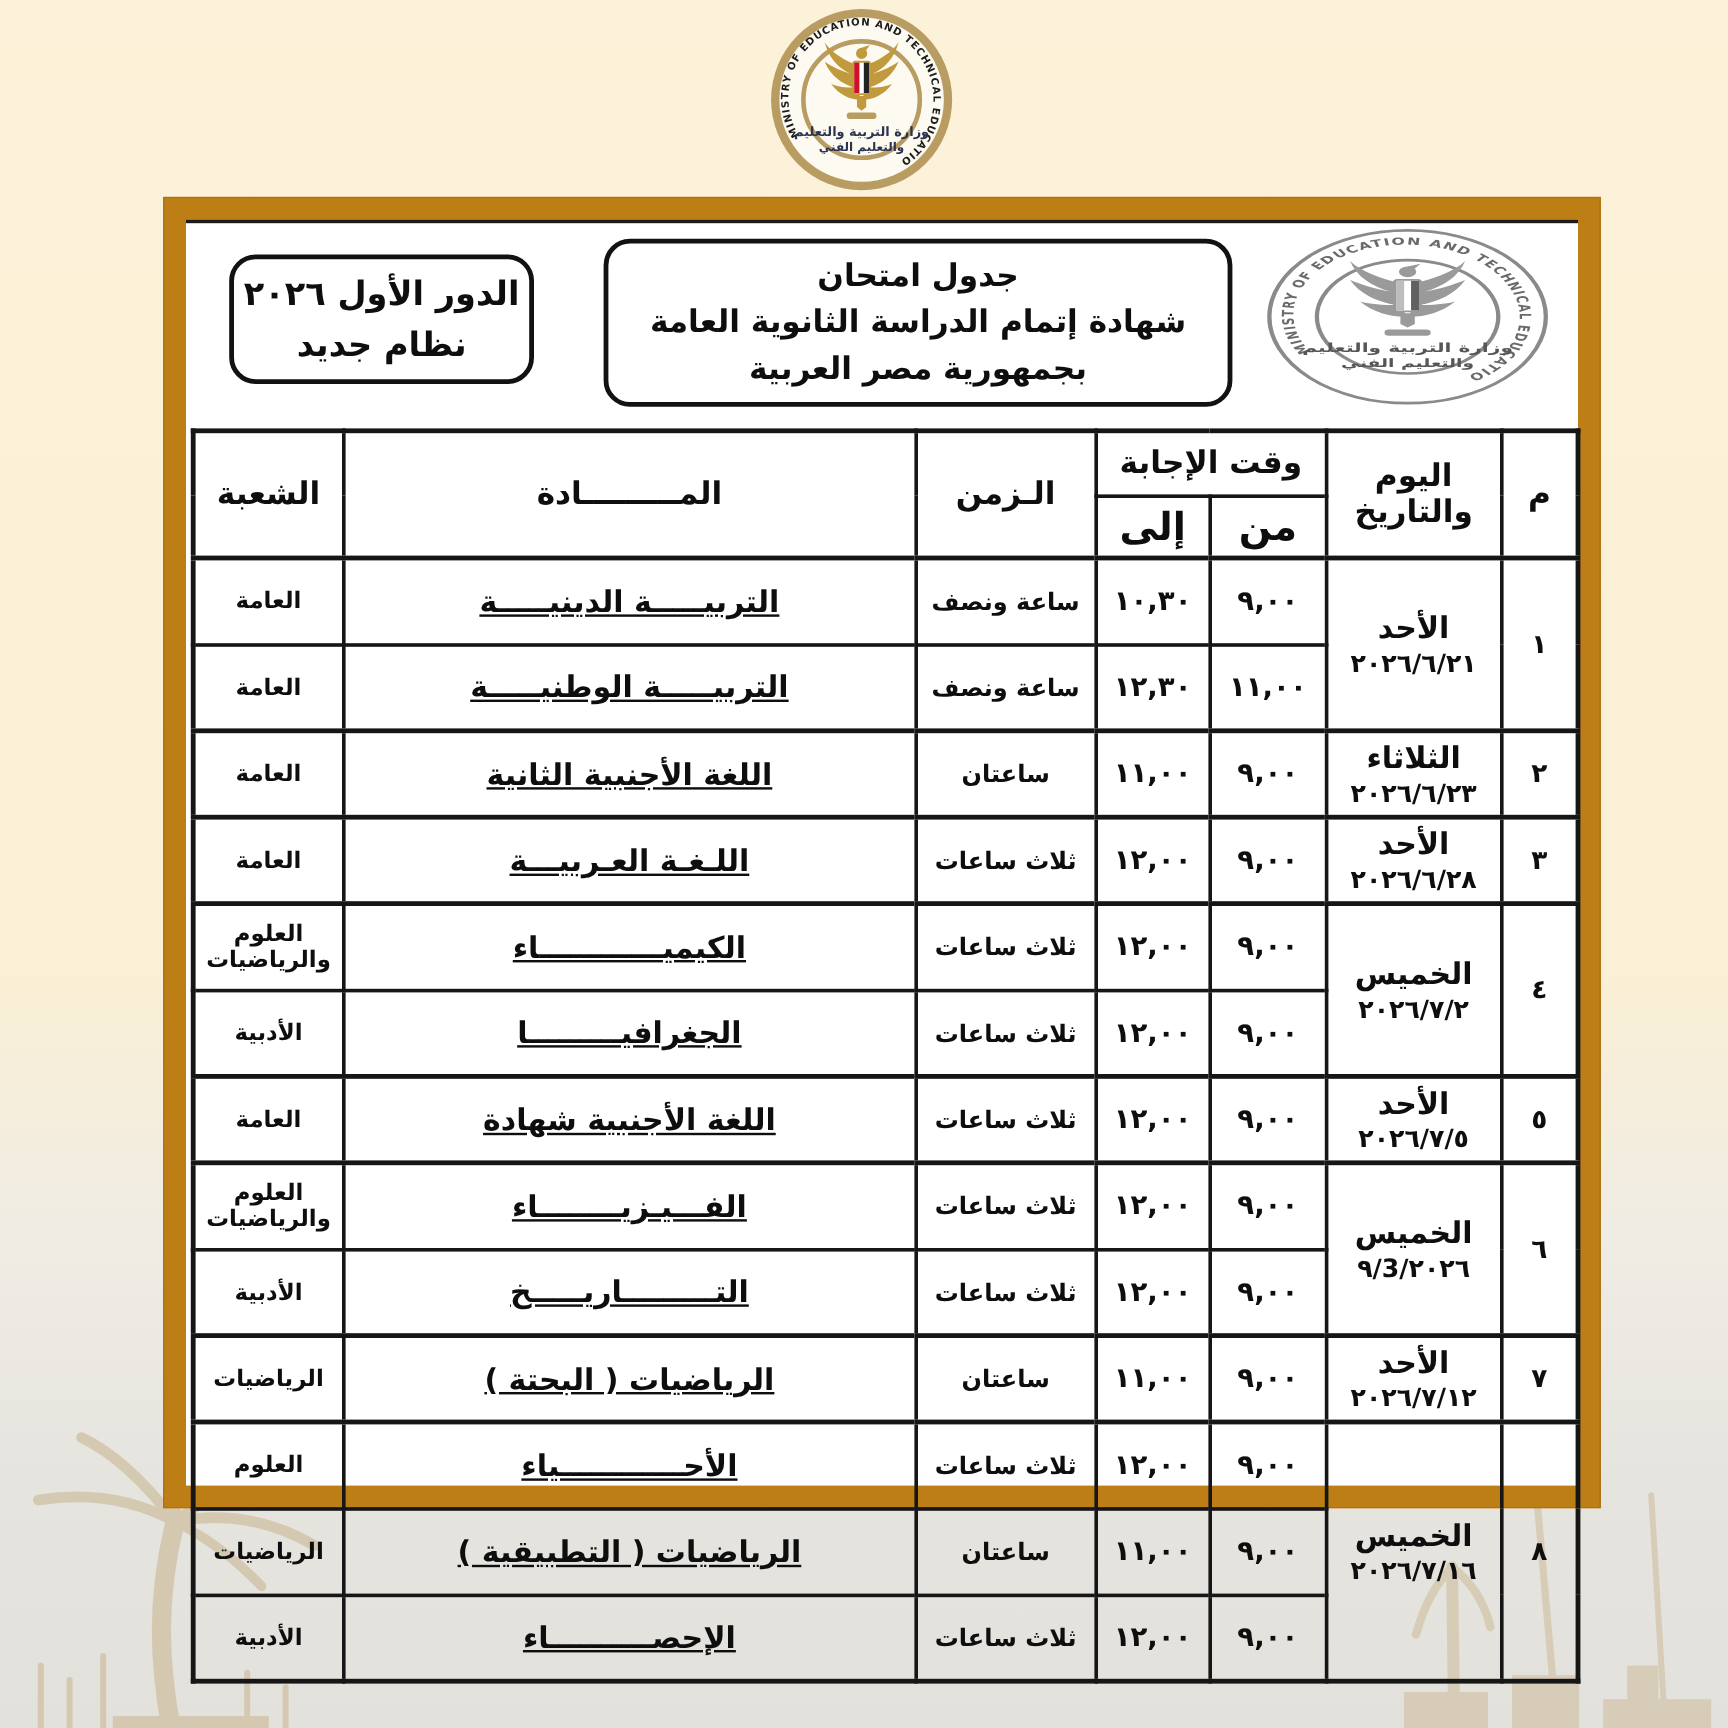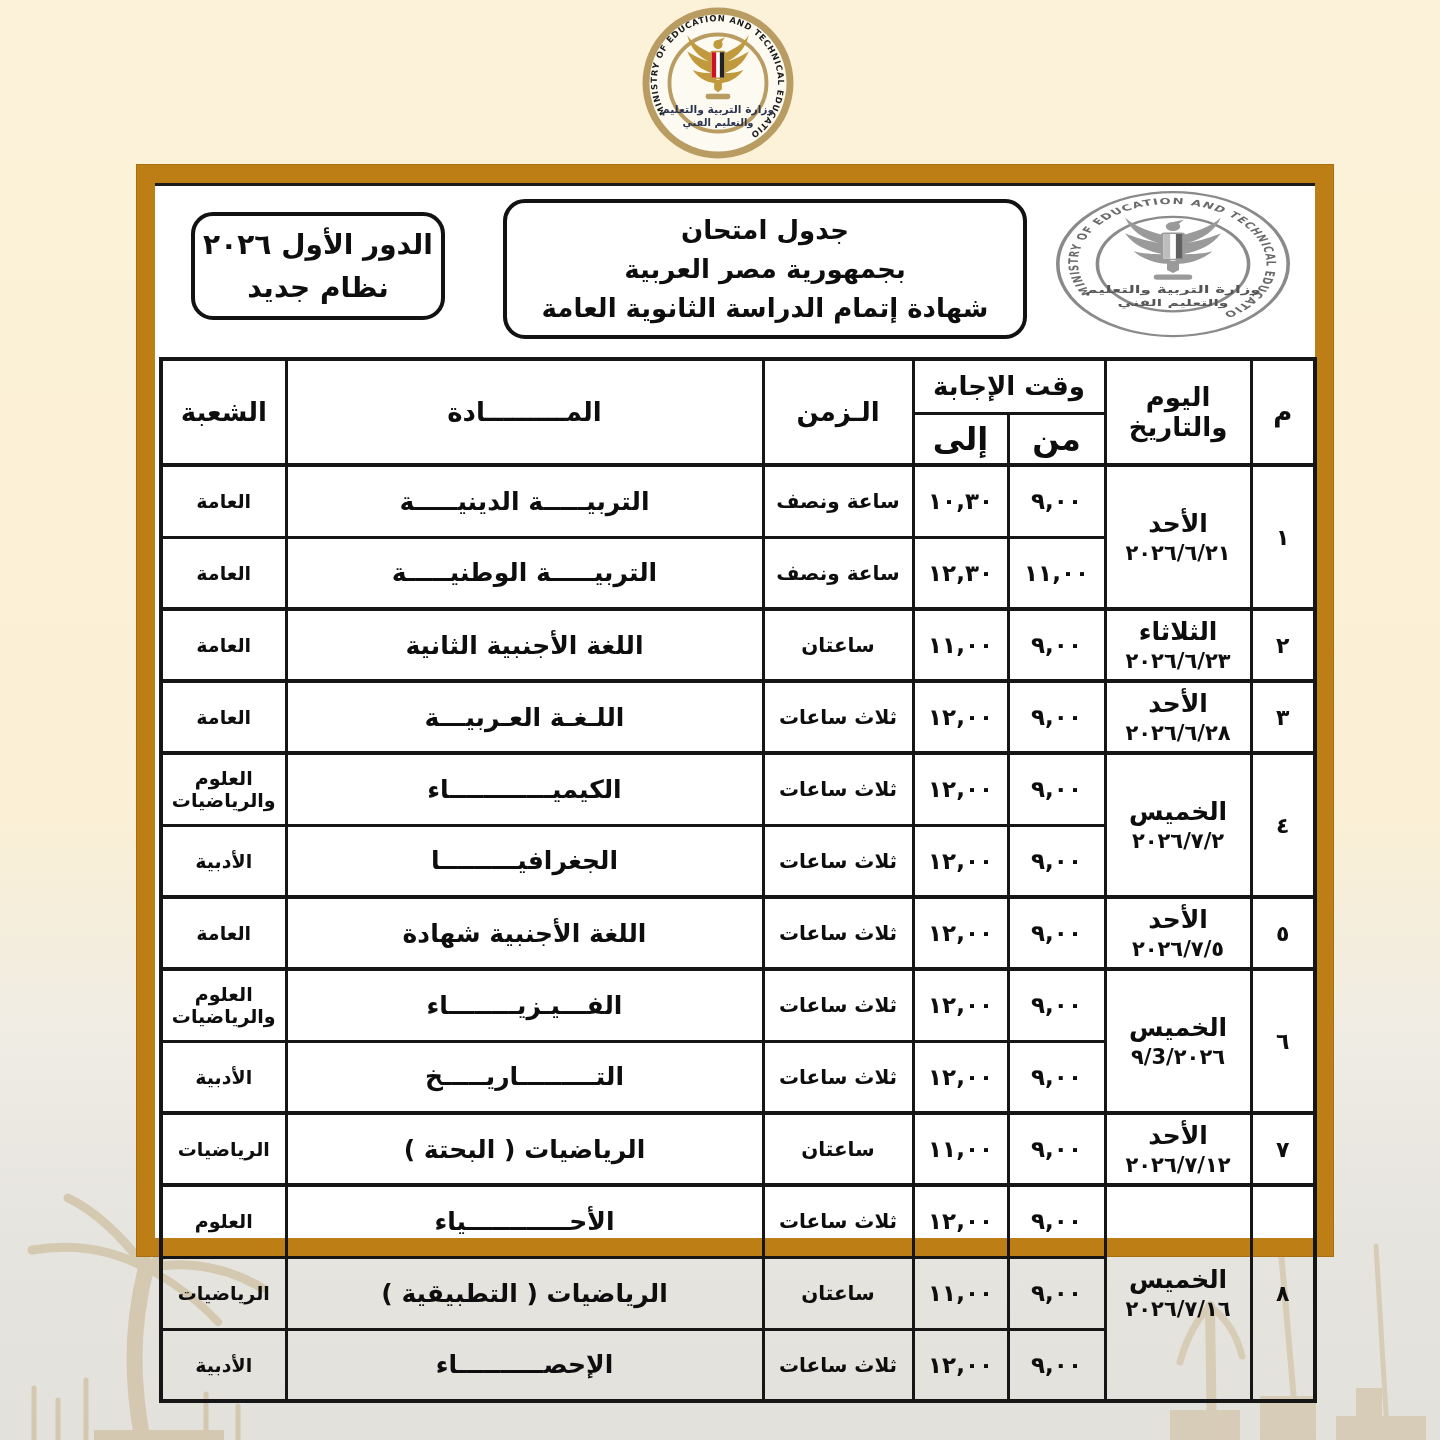--- a/index.html
+++ b/index.html
@@ -56,21 +56,21 @@
   tr.hrow1 th { height:54px; font-size:26px; }
   tr.hrow2 th { height:52px; font-size:32px; }
   tr.brow  td { height:72px; }
   tr.group-start td { border-top-width:4px; }
 
   .c-idx  { font-size:22px; }
   .c-date .day  { font-size:25px; line-height:1.25; }
   .c-date .date { font-size:21px; line-height:1.25; letter-spacing:0.5px; }
   .c-time { font-size:23px; letter-spacing:1px; }
   .c-dur  { font-size:20px; }
-  .c-sub  { font-size:25px; }
+  .c-sub  { font-size:25px;text-decoration:underline; }
   .c-br   { font-size:19px; }
 </style>
 </head>
 <body>
 
 <div class="page">
 
   <svg class="wm wm-left" width="320" height="330" viewBox="0 0 320 330">
     <g stroke="#cfc0a2" fill="none" stroke-linecap="round">
       <path d="M150 330 C138 268 136 214 152 150" stroke-width="16"></path>
@@ -133,22 +133,22 @@
   <div class="frame">
     <div class="paper">
 
       <div class="doc-header">
         <div class="round-box session-box">
           <div>الدور الأول ٢٠٢٦</div>
           <div>نظام جديد</div>
         </div>
         <div class="round-box title-box">
           <div>جدول امتحان</div>
+          <div>شهادة إتمام الدراسة الثانوية العامة</div>
           <div>بجمهورية مصر العربية</div>
-          <div>شهادة إتمام الدراسة الثانوية العامة</div>
         </div>
 
         <svg class="doc-seal" viewBox="0 0 200 200" preserveAspectRatio="none">
           <circle cx="100" cy="100" r="96" fill="#ffffff" stroke="#8a8a8a" stroke-width="3"></circle>
           <circle cx="100" cy="100" r="63" fill="#ffffff" stroke="#8a8a8a" stroke-width="3"></circle>
           <path id="sealArcB" d="M 32.5 139 A 78 78 0 1 1 167.5 61 A 78 78 0 0 1 139 167.5" fill="none"></path>
           <text font-size="11" font-weight="bold" fill="#6a6a6a" letter-spacing="1">
             <textPath href="#sealArcB">MINISTRY OF EDUCATION AND TECHNICAL EDUCATION</textPath>
           </text>
           <g>

